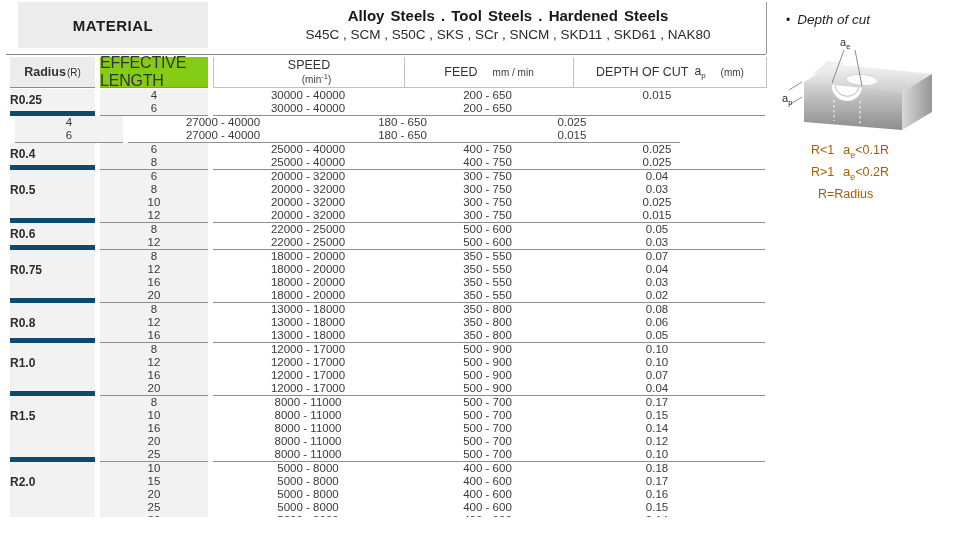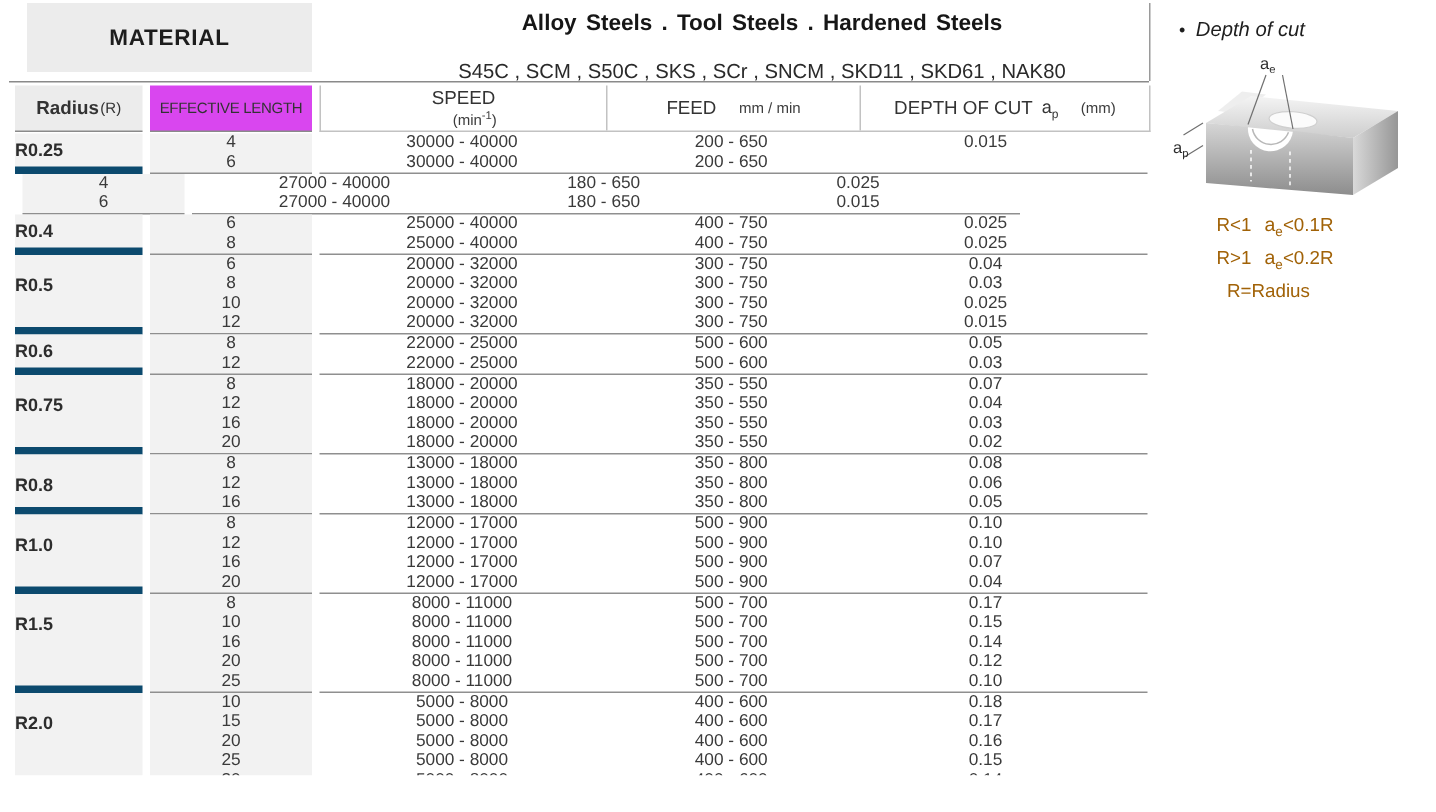--- a/index.html
+++ b/index.html
@@ -6,29 +6,29 @@
   #page{position:relative;width:957px;height:517px;background:#fff;overflow:hidden;
         font-family:"Liberation Sans",sans-serif;color:#3a3a3a;padding-left:48px;}
 
   
   .material-box{position:absolute;left:18px;top:2px;width:190px;height:46px;background:#ececec;
     display:flex;align-items:center;justify-content:center;font-weight:bold;font-size:15px;
     letter-spacing:.5px;color:#1d1d1d;}
   .alloy-box{position:absolute;left:250px;top:2px;width:516px;height:52px;
     border-right:1px solid #9a9a9a;text-align:center;}
   .alloy-line1{font-weight:bold;font-size:15px;margin-top:5px;color:#161616;word-spacing:2px;}
-  .alloy-line2{font-size:13.5px;margin-top:16px;color:#2a2a2a;}
+  .alloy-line2{font-size:13.5px;margin-top:3px;color:#2a2a2a;}
   .top-rule{position:absolute;left:6px;top:54px;width:760px;height:1px;background:#8a8a8a;}
 
   
   .head-row{position:absolute;left:10px;top:57px;height:31px;display:flex;}
   .hcell{display:flex;align-items:center;justify-content:center;font-size:12.5px;color:#333;}
   .h-radius{width:85px;background:#ececec;border-bottom:1px solid #8a8a8a;}
-  .h-len{width:108px;background:#d946ef;border-bottom:1px solid #8a8a8a;
-         font-size:10px;letter-spacing:-.2px;}
+  .h-len{width:108px;background:#84cc16;border-bottom:1px solid #8a8a8a;
+         font-size:16px;letter-spacing:-.2px;}
   .h-gap{width:5px;}
   .h-right{display:flex;border:1px solid #c2c2c2;border-top:none;}
   .h-speed{width:190px;border-right:1px solid #c2c2c2;flex-direction:column;}
   .h-feed{width:168px;border-right:1px solid #c2c2c2;}
   .h-depth{width:192px;}
   .small-unit{font-size:10px;margin-left:15px;color:#3c3c3c;}
   .sup{vertical-align:super;font-size:7.5px;}
   .subp{vertical-align:sub;font-size:8px;}
   .paren{font-size:10px;font-weight:normal;margin-left:1px;}
   .a-glyph{font-size:12px;margin-left:6px;}

